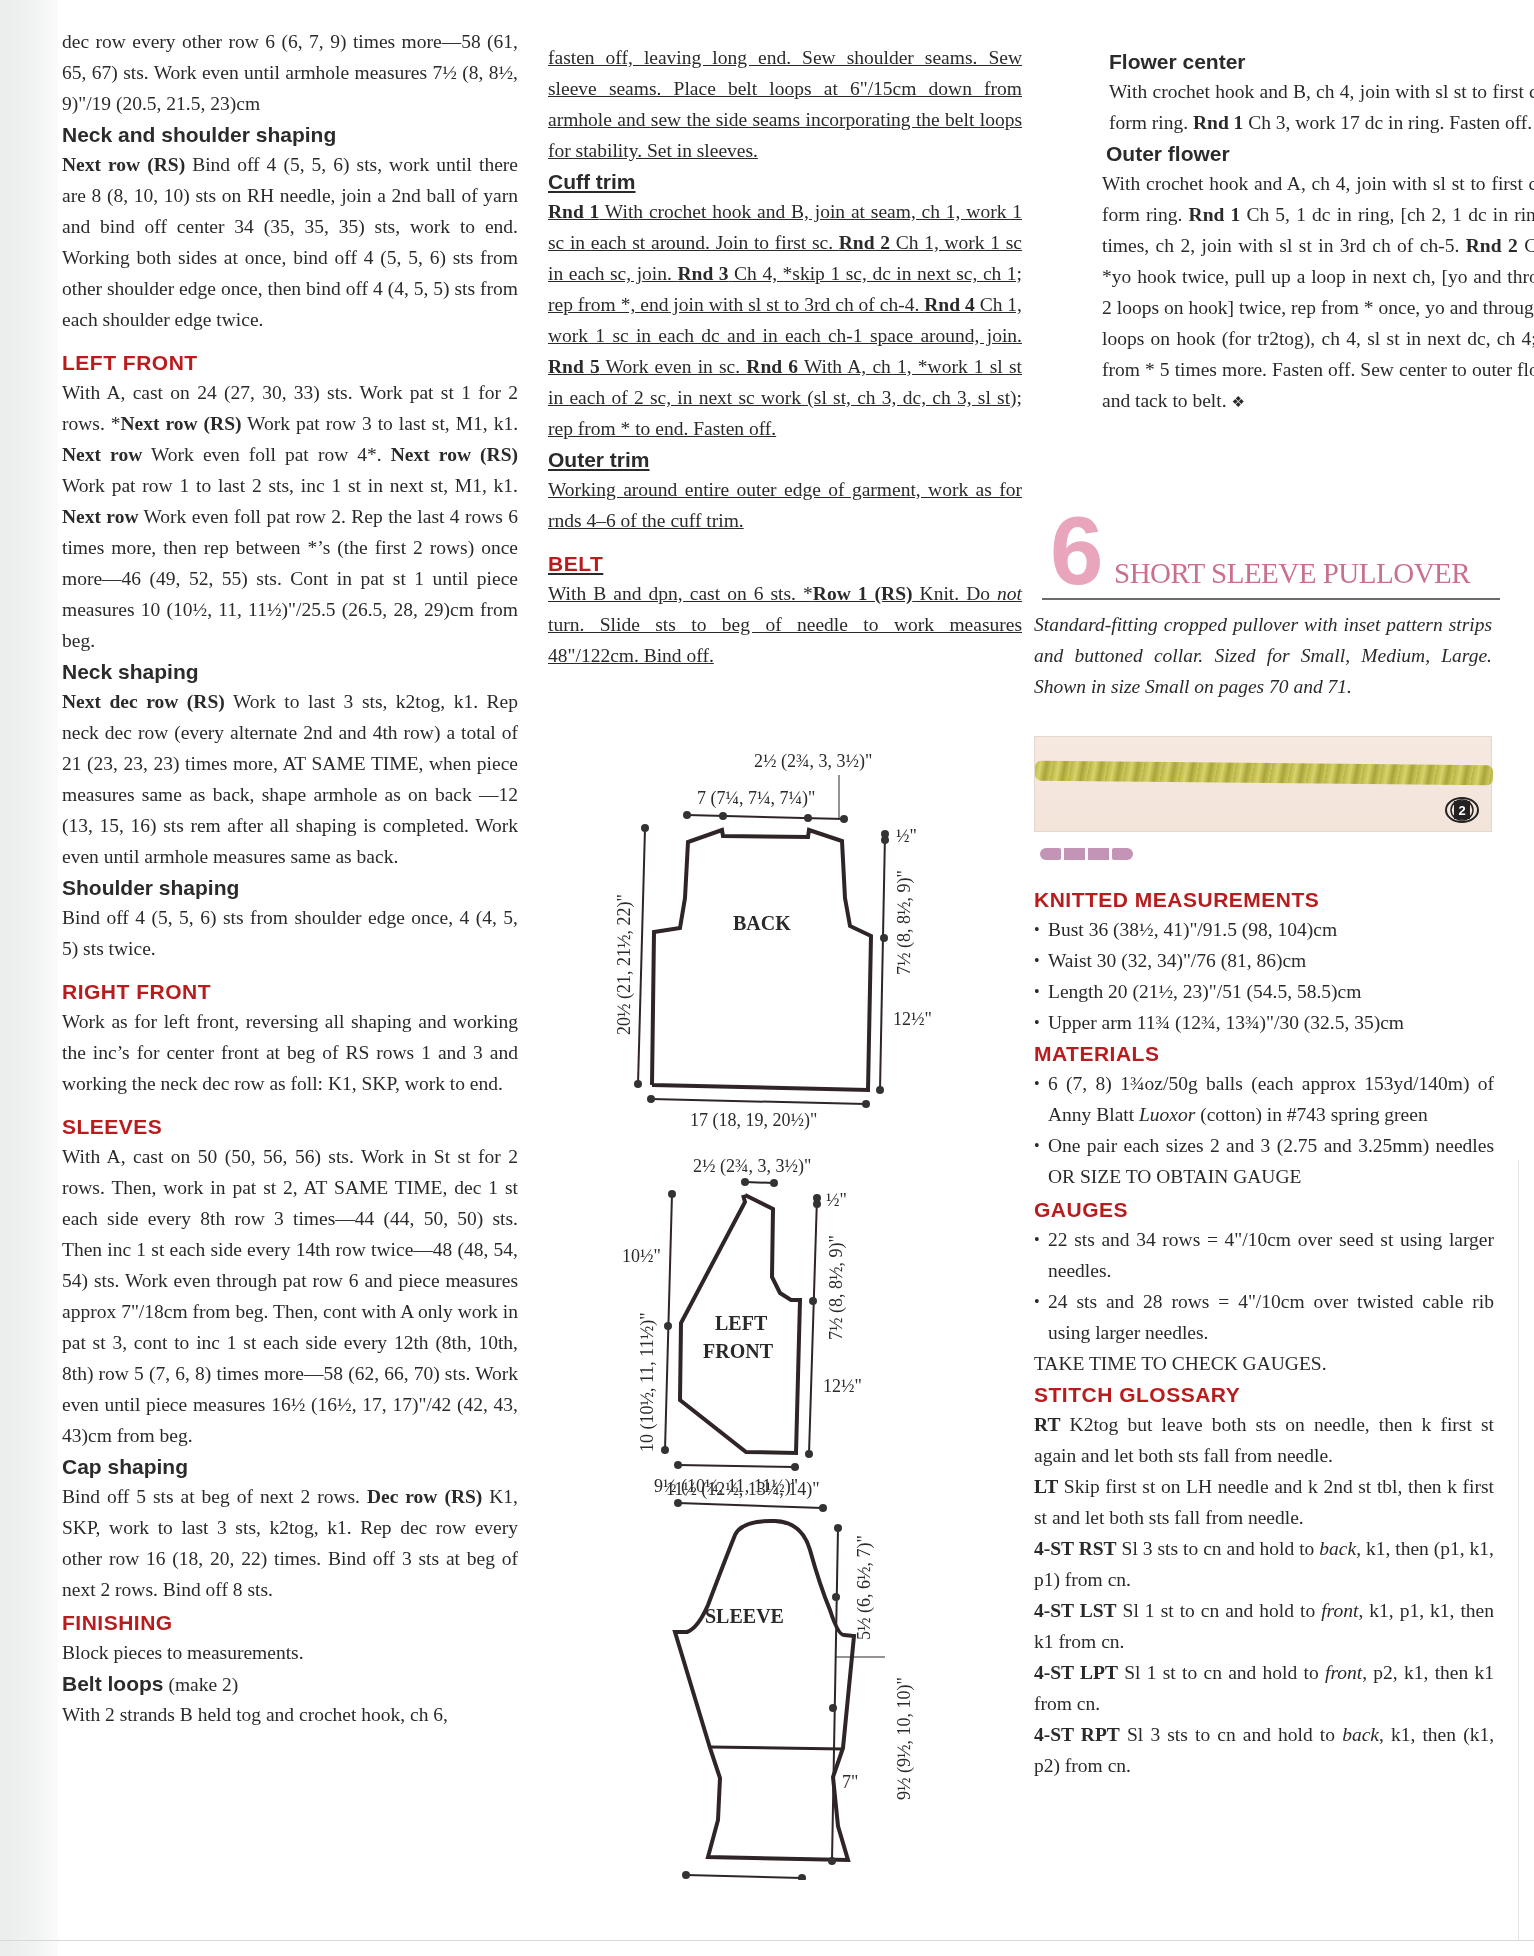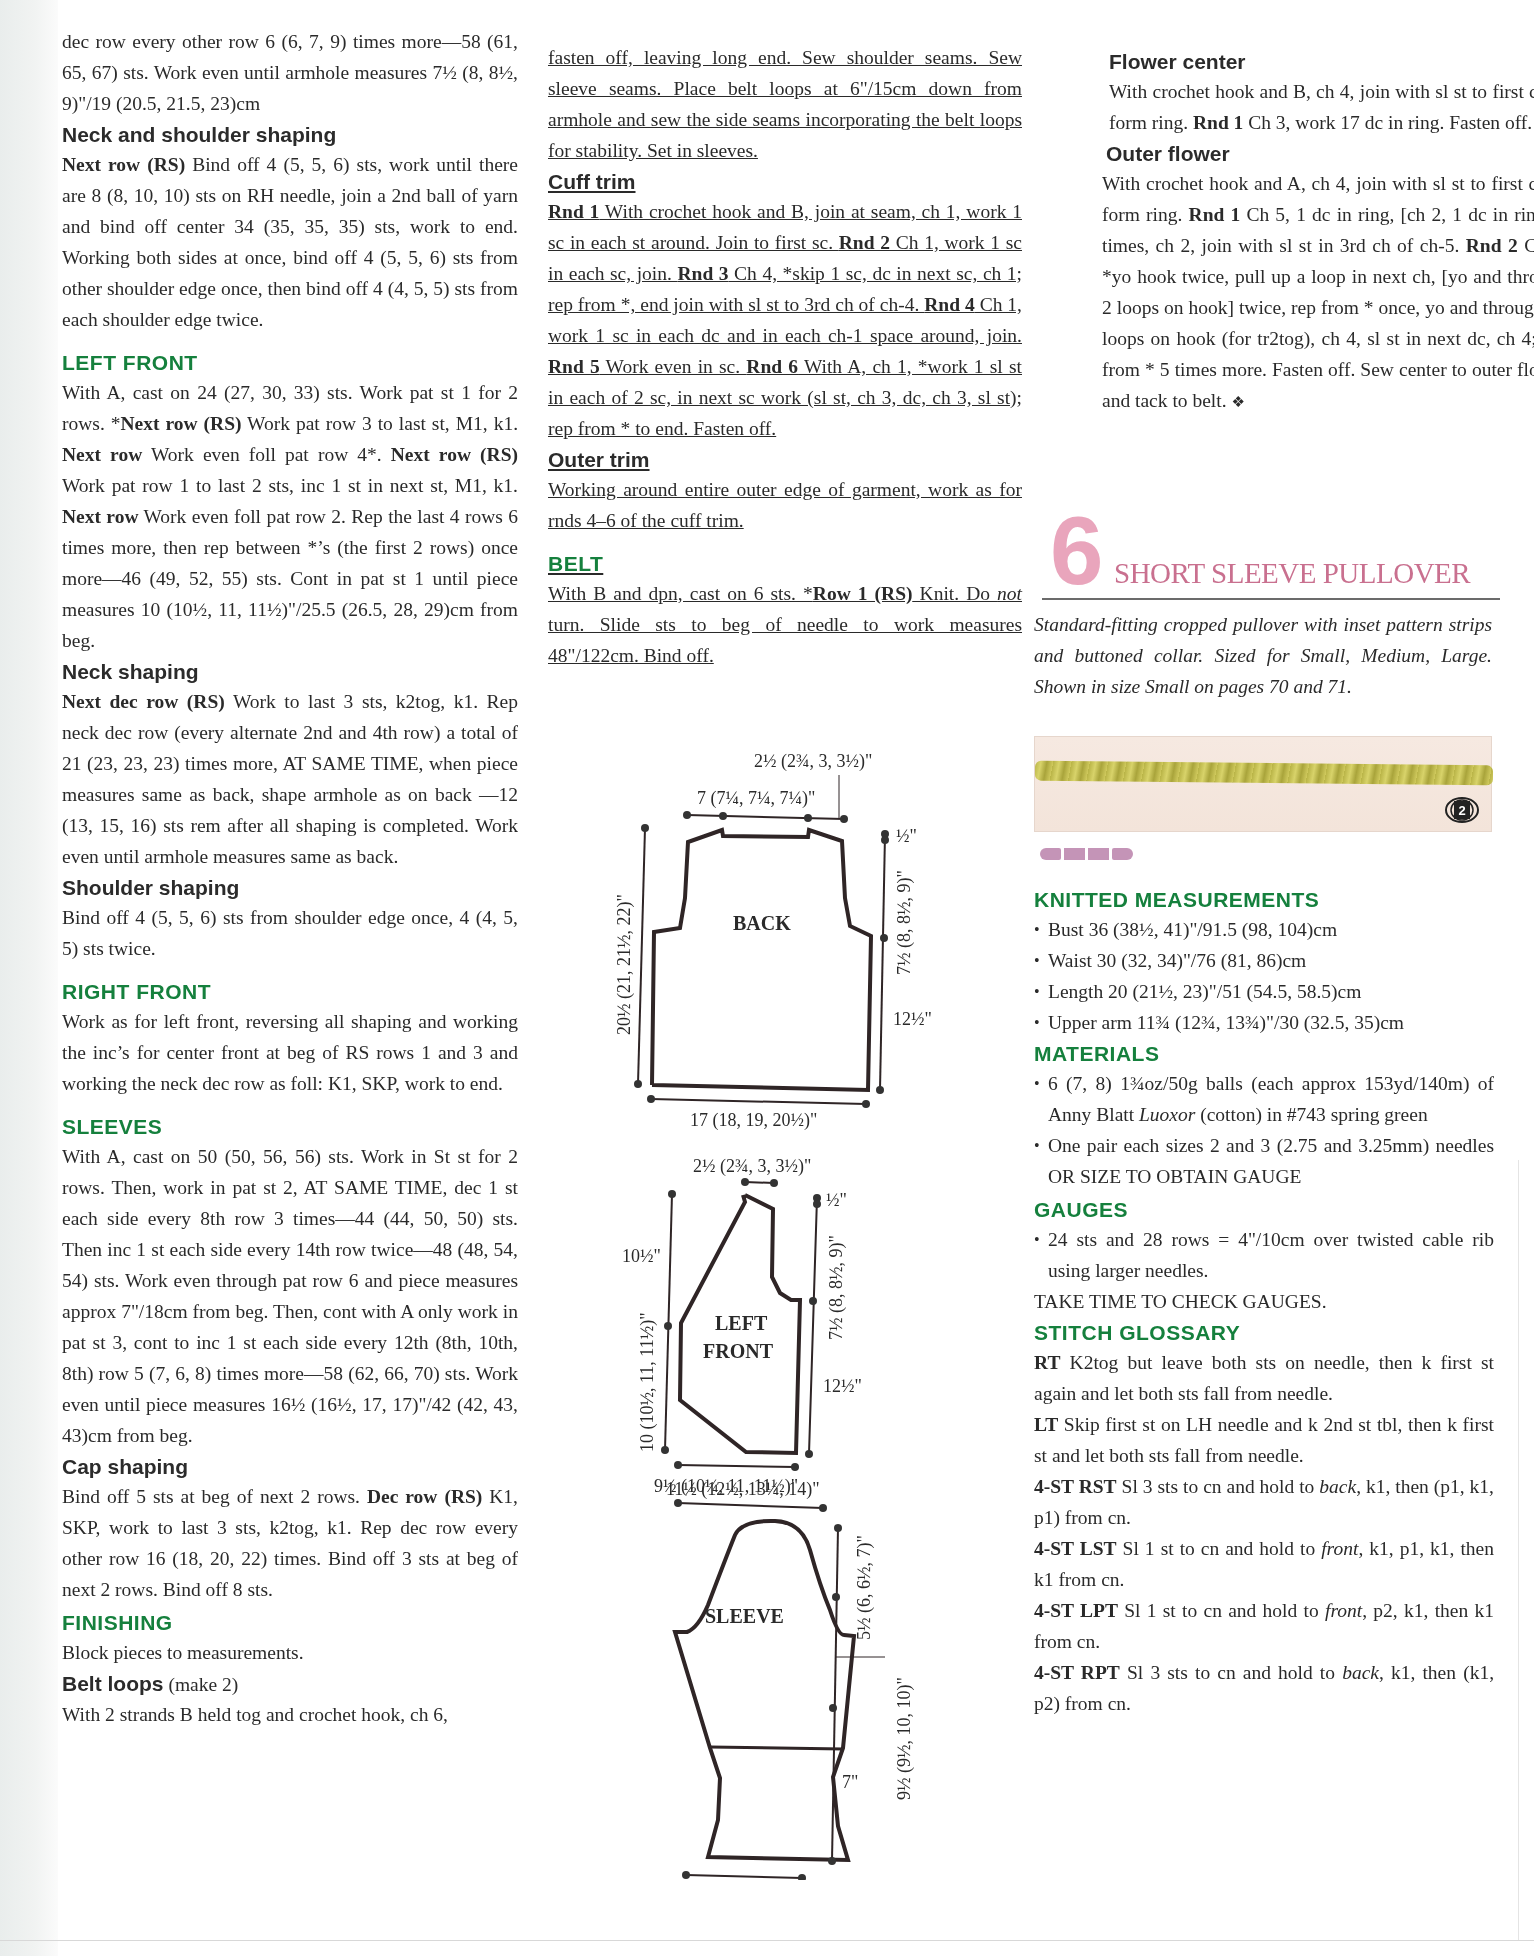--- a/index.html
+++ b/index.html
@@ -10,21 +10,21 @@
   .bottom-rule { position: absolute; left: 0; top: 1940px; width: 1534px; height: 1px; background: #d8d8d8; }
   .right-rule { position: absolute; left: 1518px; top: 1160px; width: 1px; height: 780px; background: #e4e4e4; }
 
   .col { position: absolute; top: 0; }
   .col1 { left: 62px; width: 456px; }
   .col2 { left: 548px; width: 474px; text-decoration: underline; }
   .col3 { left: 1084px; width: 484px; }
 
   .p { font-size: 19.5px; line-height: 31px; text-align: justify; letter-spacing: 0; }
   .h-sub { font-family: "Liberation Sans", sans-serif; font-weight: bold; font-size: 21px; line-height: 28px; color: #2b2b2b; margin-top: 2px; }
-  .h-main { font-family: "Liberation Sans", sans-serif; font-weight: bold; font-size: 21px; line-height: 28px; color: #15803d; letter-spacing: 0.5px; margin-top: 14px; }
+  .h-main { font-family: "Liberation Sans", sans-serif; font-weight: bold; font-size: 21px; line-height: 28px; color: #b91c1c; letter-spacing: 0.5px; margin-top: 14px; }
   .h-plain { font-family: "Liberation Serif", serif; font-weight: normal; font-size: 19.5px; }
   b.k { font-weight: bold; }
   i.it { font-style: italic; }
 
   .block { position: absolute; }
 
   
   .title-wrap { position: relative; height: 80px; }
   .big-num { position: absolute; left: 16px; top: -12px; font-family: "Liberation Sans", sans-serif; font-weight: bold;
     font-size: 96px; color: #e9a5bc; line-height: 96px; }
@@ -230,20 +230,21 @@
   </ul>
 
   <div class="h-main" style="margin-top:2px;">MATERIALS</div>
   <ul class="bl">
     <li><span>6 (7, 8) 1¾oz/50g balls (each approx 153yd/140m) of Anny Blatt </span><i class="it">Luoxor</i><span> (cotton) in #743 spring green</span></li>
     <li>One pair each sizes 2 and 3 (2.75 and 3.25mm) needles OR SIZE TO OBTAIN GAUGE</li>
   </ul>
 
   <div class="h-main" style="margin-top:4px;">GAUGES</div>
   <ul class="bl">
+    <li>22 sts and 34 rows = 4"/10cm over seed st using larger needles.</li>
     <li>24 sts and 28 rows = 4"/10cm over twisted cable rib using larger needles.</li>
   </ul>
   <p class="p">TAKE TIME TO CHECK GAUGES.</p>
 
   <div class="h-main" style="margin-top:2px;">STITCH GLOSSARY</div>
   <div>
     <p class="p"><b class="k">RT</b><span> K2tog but leave both sts on needle, then k first st again and let both sts fall from needle.</span></p>
     <p class="p"><b class="k">LT</b><span> Skip first st on LH needle and k 2nd st tbl, then k first st and let both sts fall from needle.</span></p>
     <p class="p"><b class="k">4-ST RST</b><span> Sl 3 sts to cn and hold to </span><i class="it">back</i><span>, k1, then (p1, k1, p1) from cn.</span></p>
     <p class="p"><b class="k">4-ST LST</b><span> Sl 1 st to cn and hold to </span><i class="it">front</i><span>, k1, p1, k1, then k1 from cn.</span></p>

